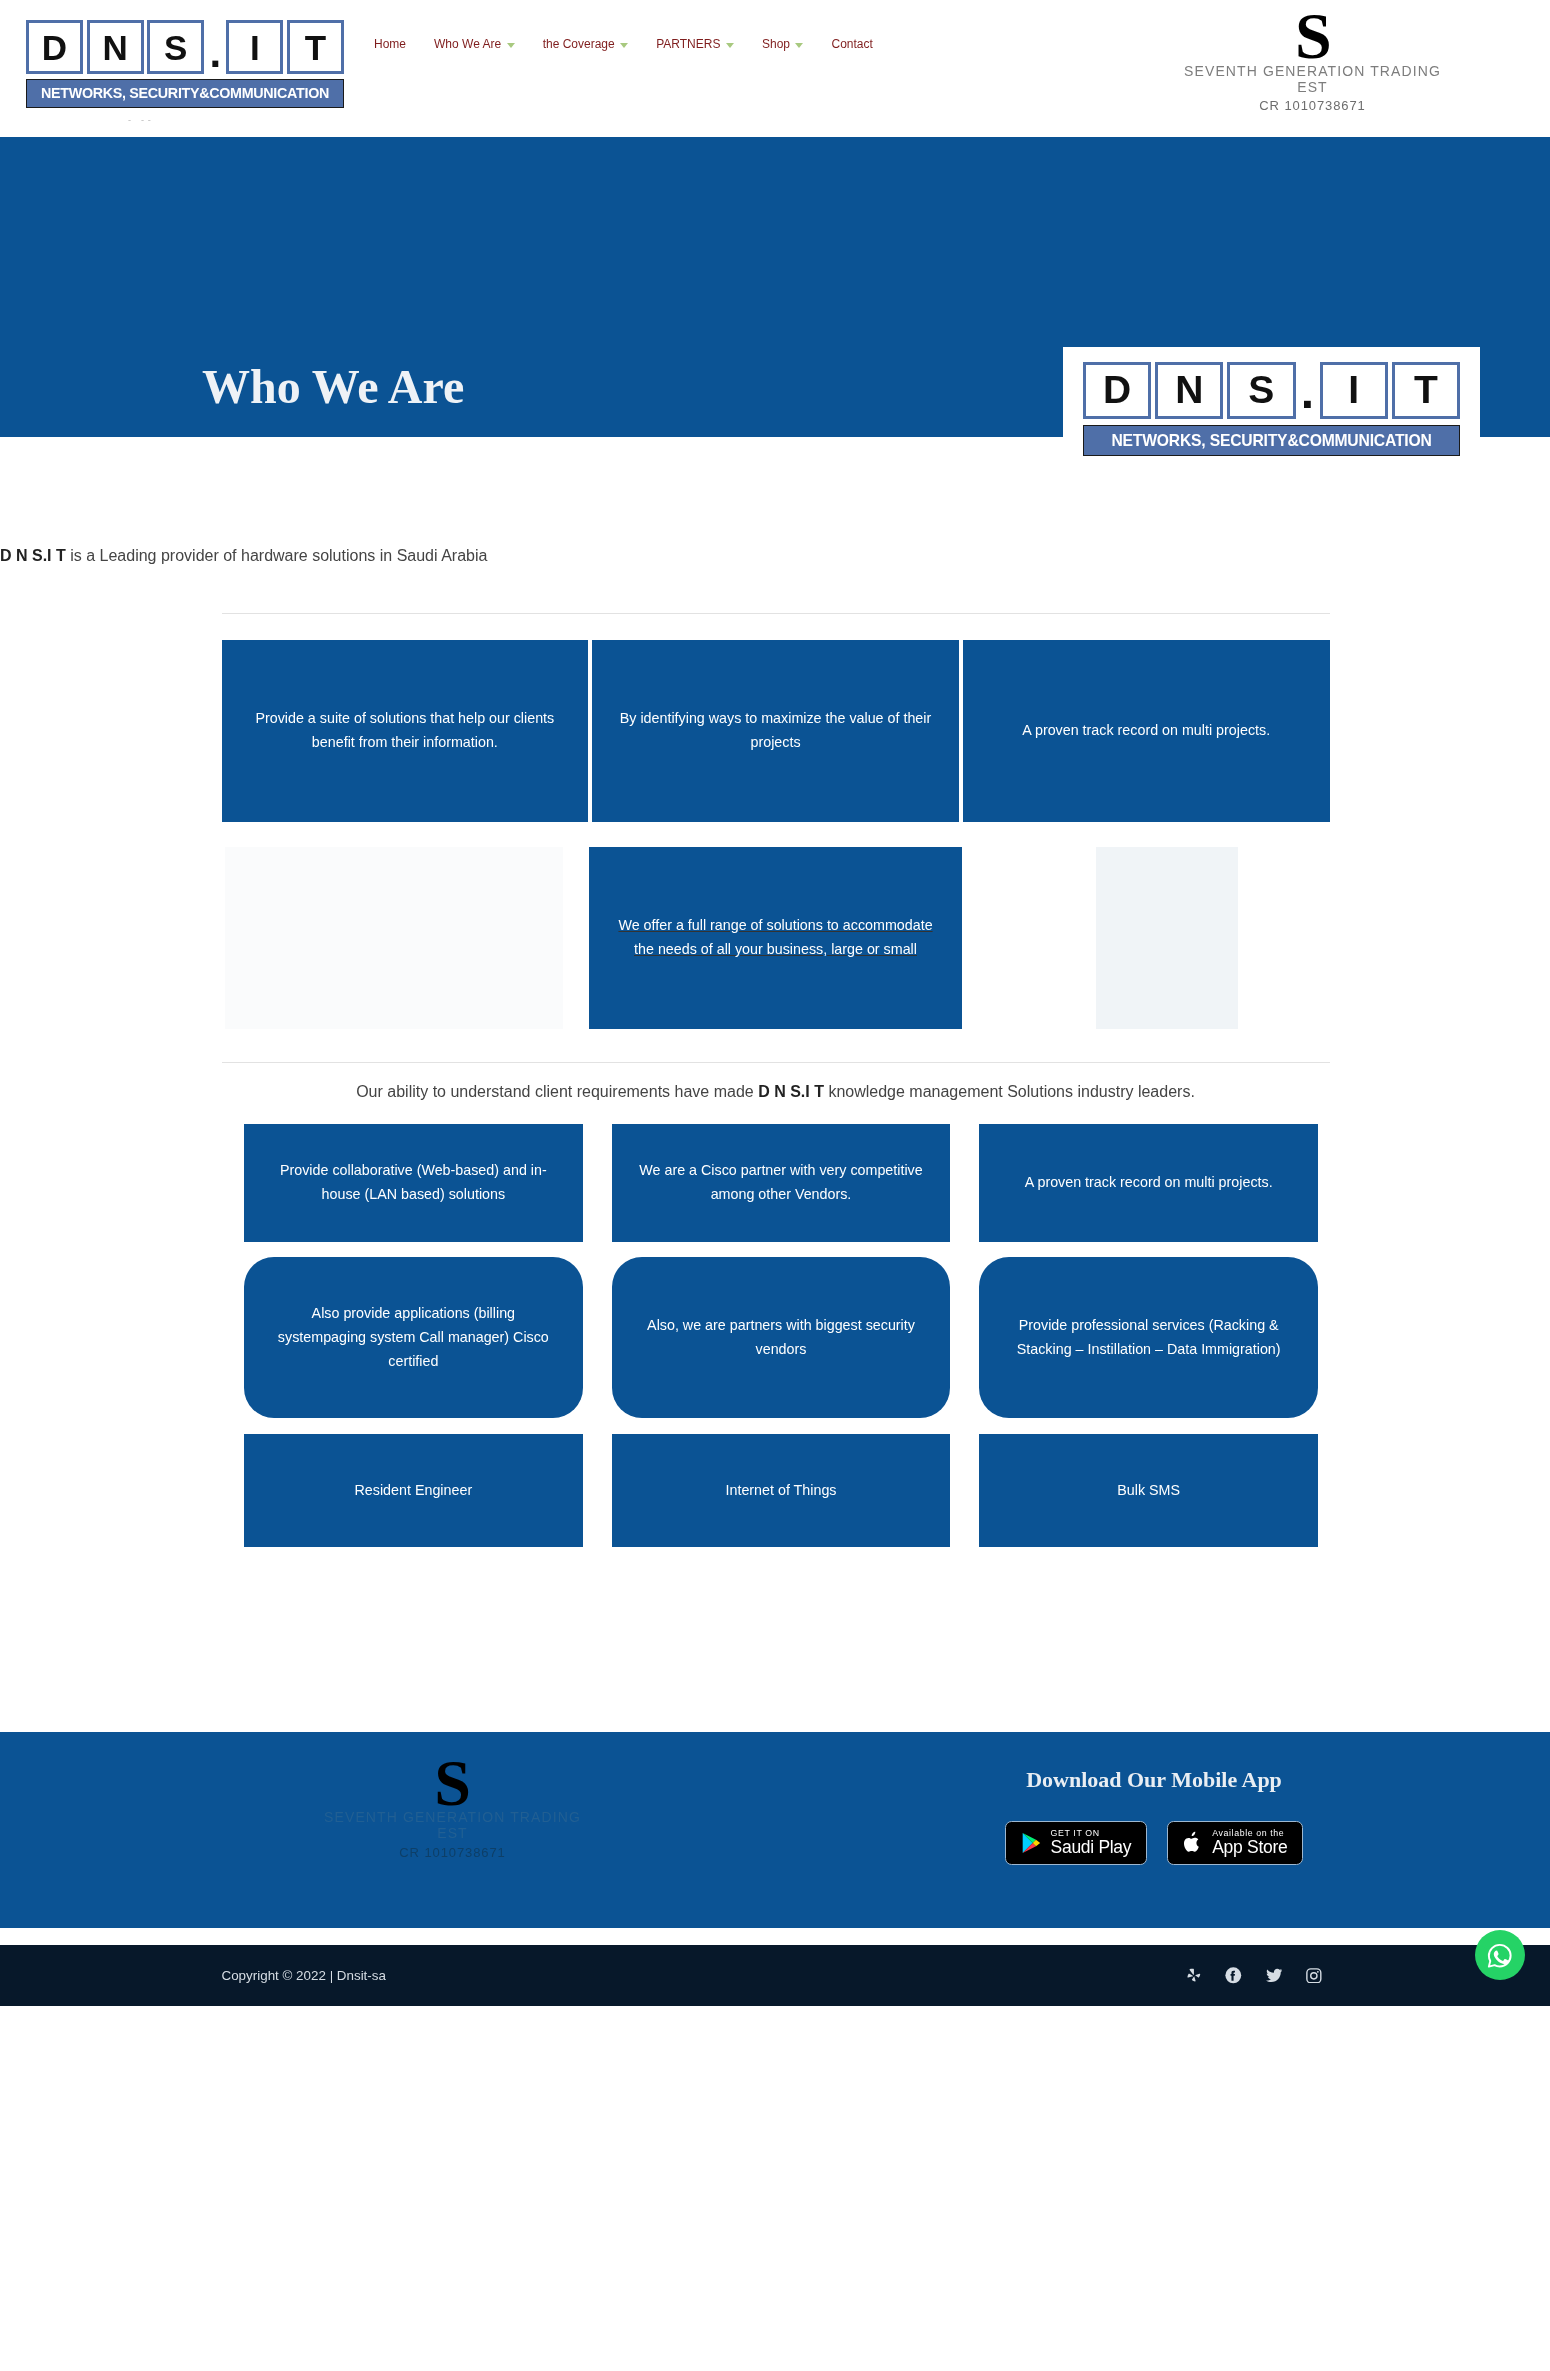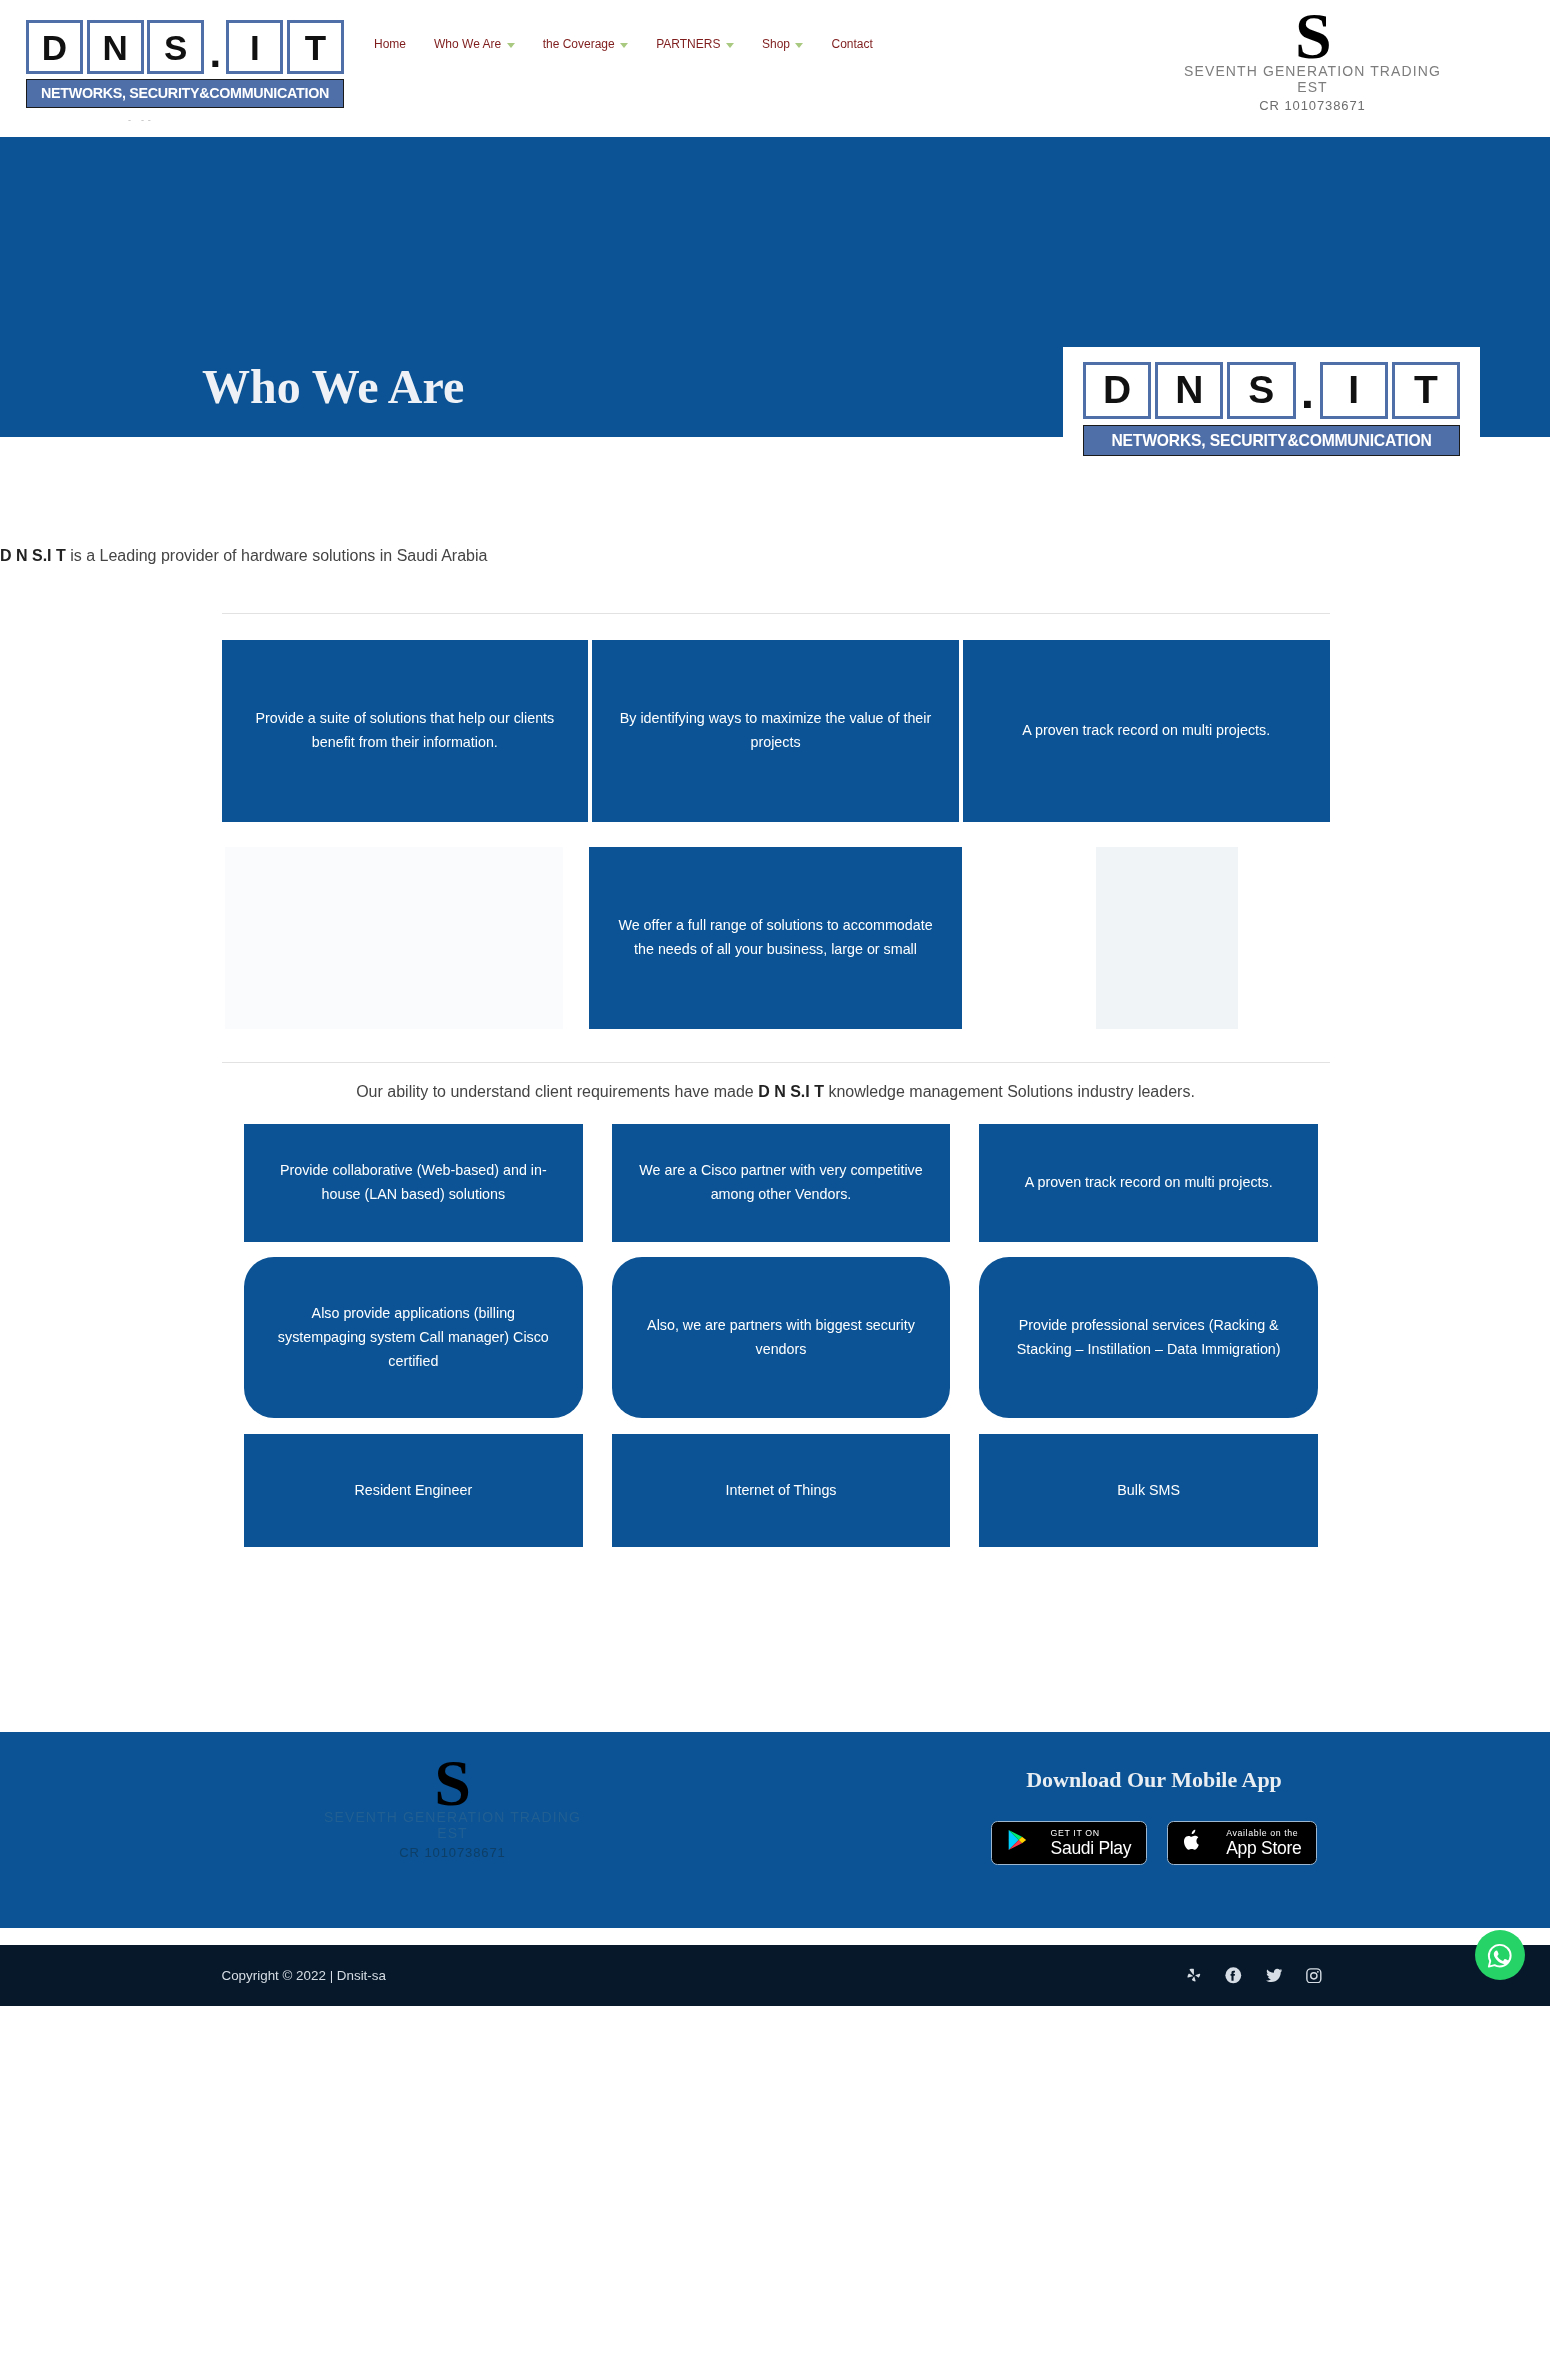--- a/index.html
+++ b/index.html
@@ -247,20 +247,21 @@
   }
 
   .row-1 .card { height: 182px; }
 
   .row-2 {
     display: flex;
     width: 1108px;
     margin: 0 auto;
     padding-top: 25px;
     gap: 0;
+    text-decoration: underline;
   }
   .row-2 .slot { flex: 1; display: flex; }
   .row-2 .slot-a { justify-content: flex-start; }
   .row-2 .slot-b { justify-content: center; }
   .row-2 .slot-c { justify-content: flex-end; }
   .box-ghost-a {
     width: 338px; height: 182px; background: #fafbfc;
     margin-left: 3.7px;
   }
   .box-blue-b {
@@ -352,22 +353,22 @@
     display: flex;
     gap: 20px;
     margin-top: 28px;
     justify-content: center;
   }
   .badge {
     background: #000000;
     border: 0.9px solid #9db7d0;
     border-radius: 6.5px;
     display: flex;
-    align-items: flex-start;
-    gap: 24px;
+    align-items: flex-end;
+    gap: 10px;
     padding: 7.4px 14.8px;
     cursor: pointer;
     height: 44px;
   }
   .badge-text-wrap { text-align: left; line-height: 1.05; }
   .badge-small {
     color: #ffffff; font-size: 8.8px; letter-spacing: 0.6px;
     display: block; font-family: "Liberation Sans", sans-serif;
   }
   .badge-big {

